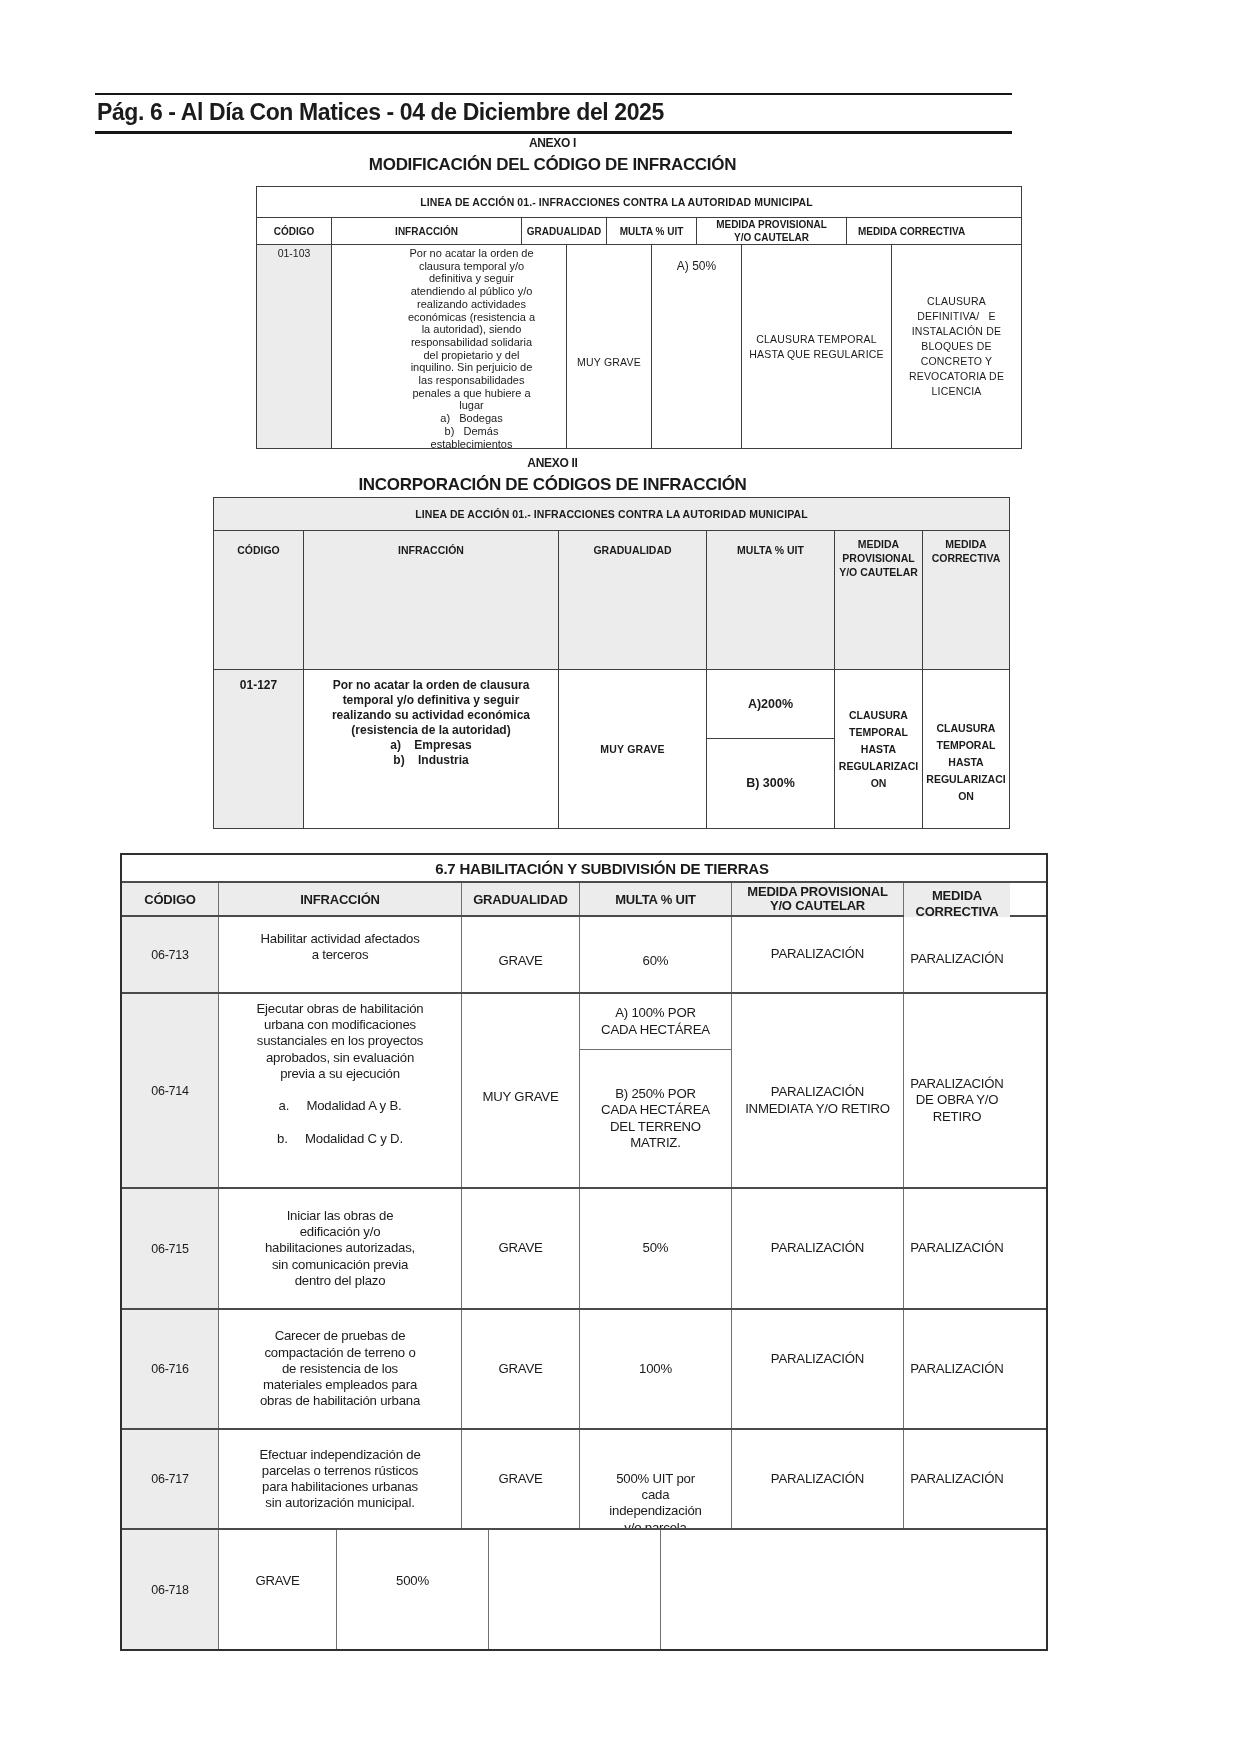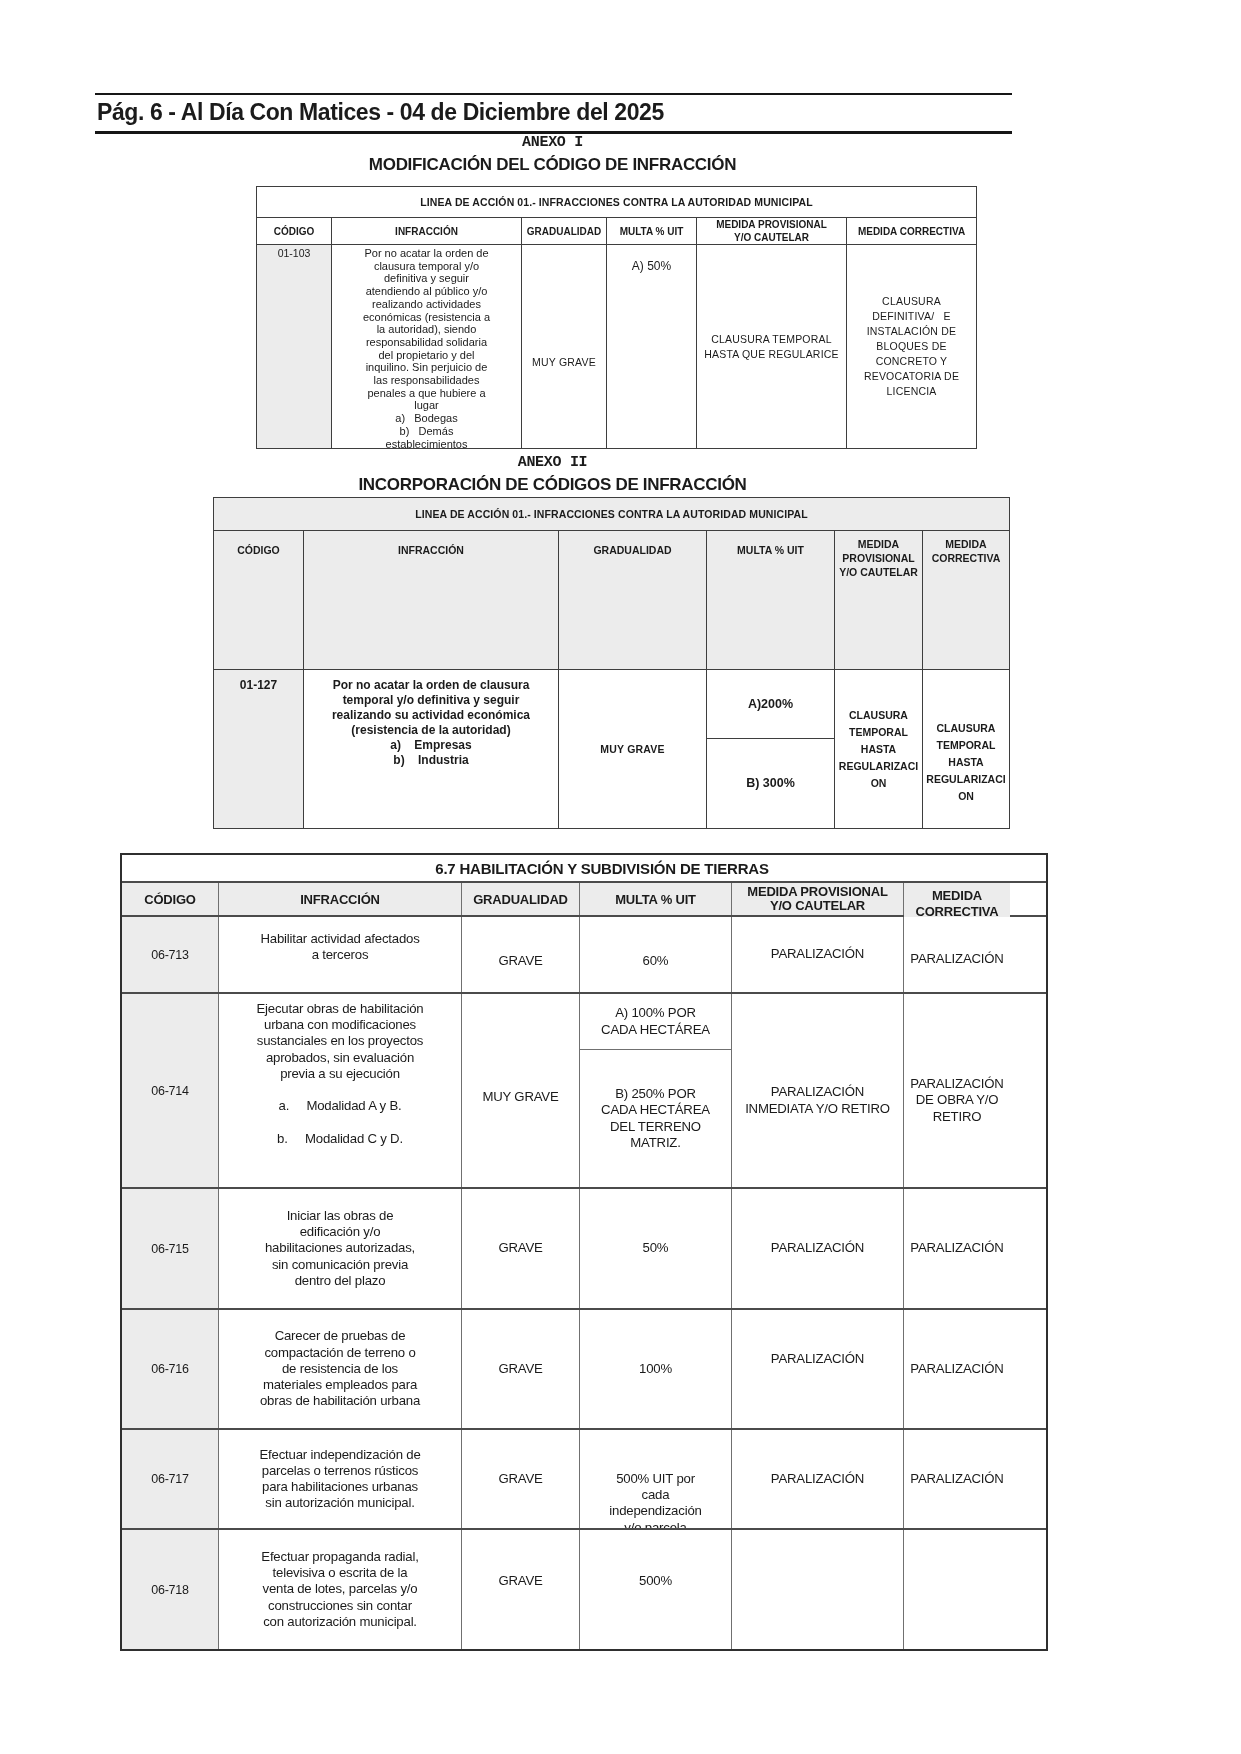--- a/index.html
+++ b/index.html
@@ -19,21 +19,21 @@
   .preline{white-space:pre-line;}
   
   .masthead{
     position:absolute;left:95px;top:93px;width:915px;
     border-top:2px solid #161616;border-bottom:3px solid #161616;
     padding:4px 0 5px 2px;
   }
   .masthead .t{font-size:23px;font-weight:bold;letter-spacing:-0.4px;}
   
   .anexo-head{position:absolute;left:95px;width:915px;text-align:center;}
-  .anexo-head .l1{font-size:15px;font-weight:bold;letter-spacing:-0.3px;line-height:22px;font-family:Liberation Mono, monospace;}
+  .anexo-head .l1{font-size:12px;font-weight:bold;letter-spacing:-0.3px;line-height:22px;}
   .anexo-head .l2{font-size:17px;font-weight:bold;letter-spacing:-0.3px;line-height:22px;}
   
   .tbl{position:absolute;background:#fff;box-sizing:border-box;}
   .row{display:flex;box-sizing:border-box;}
   .cell{
     box-sizing:border-box;display:flex;flex-direction:column;align-items:center;
     text-align:center;overflow:hidden;flex:0 0 auto;
   }
   .vc{justify-content:center;}
   .vt{justify-content:flex-start;}
@@ -96,21 +96,21 @@
       <div class="cell vc hcell t1c1 preline">CÓDIGO</div>
       <div class="cell vc hcell t1c2 preline">INFRACCIÓN</div>
       <div class="cell vc hcell t1c3 preline">GRADUALIDAD</div>
       <div class="cell vc hcell t1c4 preline">MULTA % UIT</div>
       <div class="cell vc hcell t1c5 preline">MEDIDA PROVISIONAL
 Y/O CAUTELAR</div>
       <div class="cell vc hcell t1c6 preline">MEDIDA CORRECTIVA</div>
     </div>
     <div class="row" style="height:203px;justify-content:space-between;">
       <div class="cell vt gray t1-code t1c1" style="padding-top:2px;">01-103</div>
-      <div class="cell vt t1-body t1c2 preline" style="padding-top:2px;">Por no acatar la orden de
+      <div class="cell vt t1-body t1c2 preline" style="padding-top:2px;margin-left:45px;">Por no acatar la orden de
 clausura temporal y/o
 definitiva y seguir
 atendiendo al público y/o
 realizando actividades
 económicas (resistencia a
 la autoridad), siendo
 responsabilidad solidaria
 del propietario y del
 inquilino. Sin perjuicio de
 las responsabilidades
@@ -266,25 +266,20 @@
       <div class="cell vt t3-body t3c4 preline" style="padding-top:41px;">500% UIT por
 cada
 independización
 y/o parcela</div>
       <div class="cell vc t3-body t3c5">PARALIZACIÓN</div>
       <div class="cell vc t3-body t3c6">PARALIZACIÓN</div>
     </div>
 
     <div class="row" style="height:119px;">
       <div class="cell vc gray t3-code t3c1">06-718</div>
-      <div class="cell vc t3-body t3c2 preline">Efectuar propaganda radial,
-televisiva o escrita de la
-venta de lotes, parcelas y/o
-construcciones sin contar
-con autorización municipal.</div>
       <div class="cell vc t3-body t3c3" style="padding-bottom:16px;">GRAVE</div>
       <div class="cell vc t3-body t3c4" style="padding-bottom:16px;">500%</div>
       <div class="cell vc t3-body t3c5"></div>
       <div class="cell vc t3-body t3c6"></div>
     </div>
   </div>
 
 </div>
 
 </body></html>

